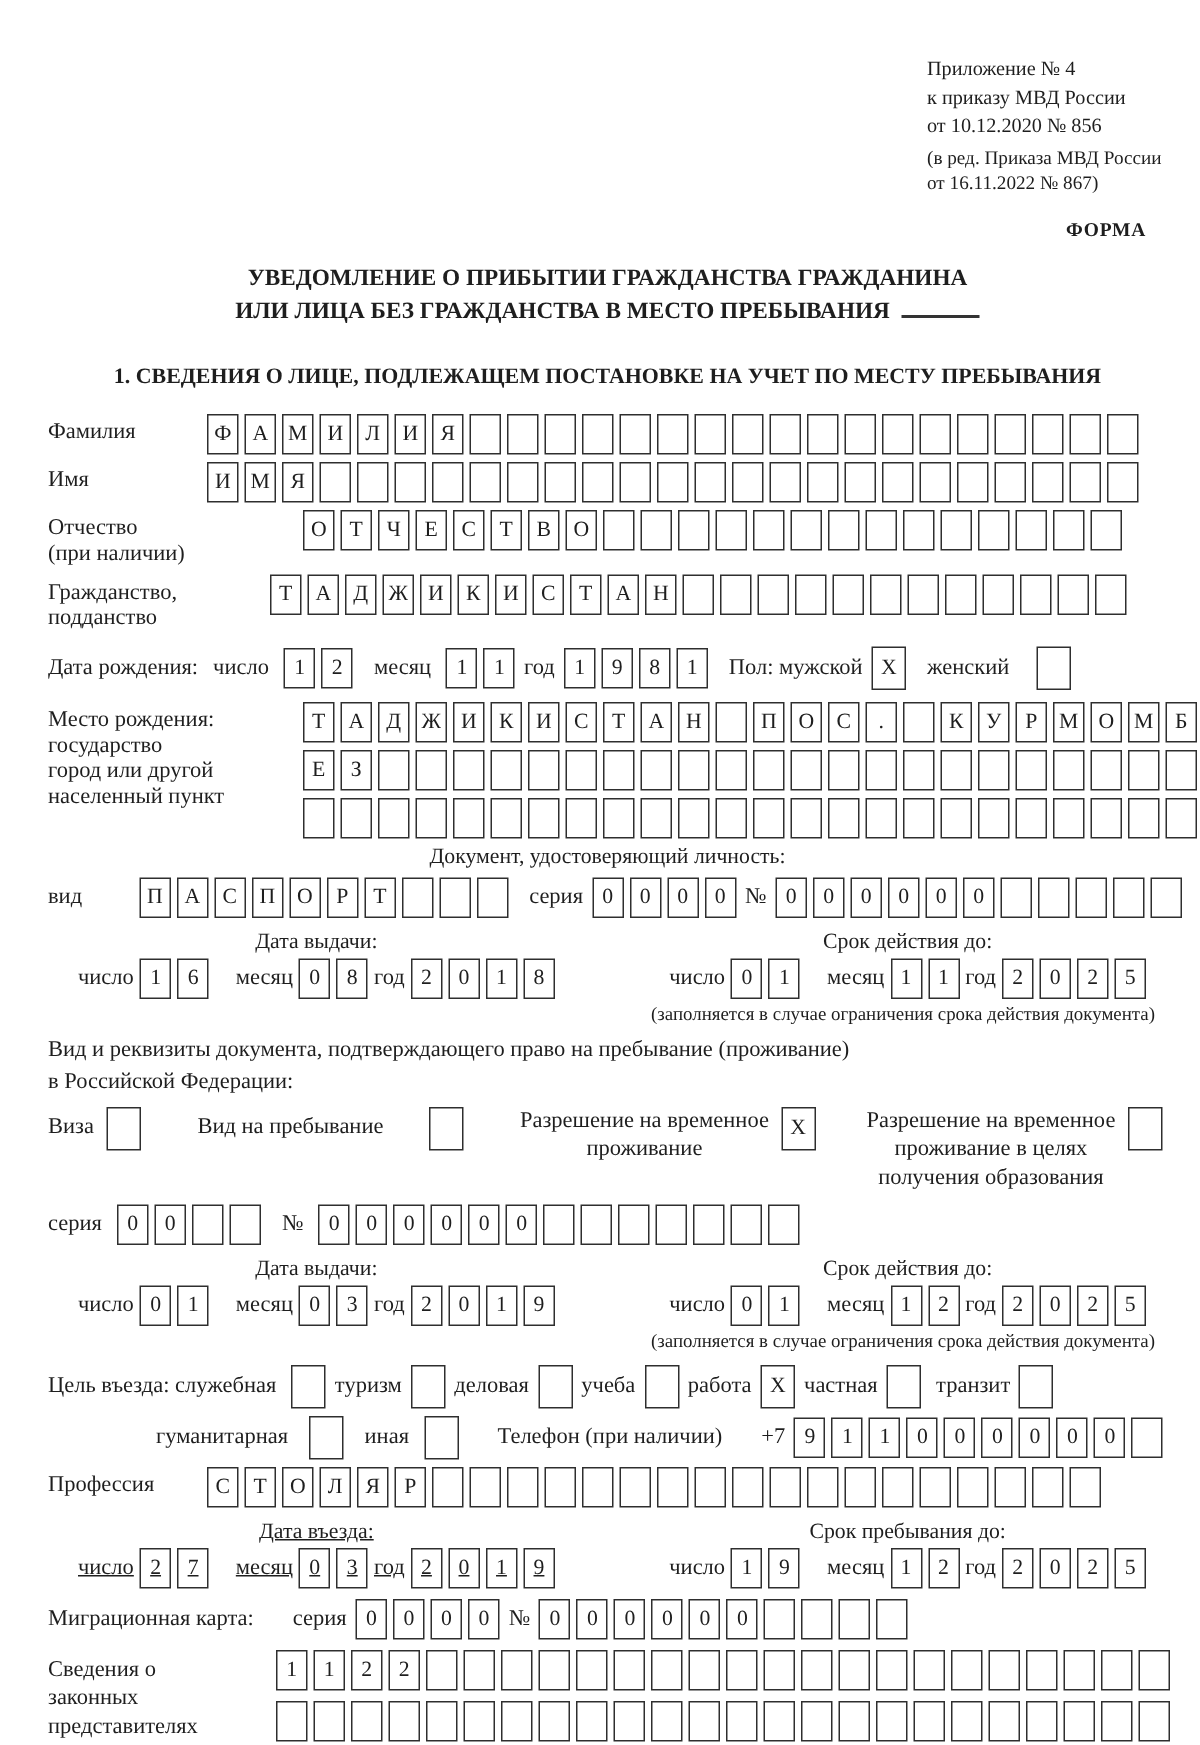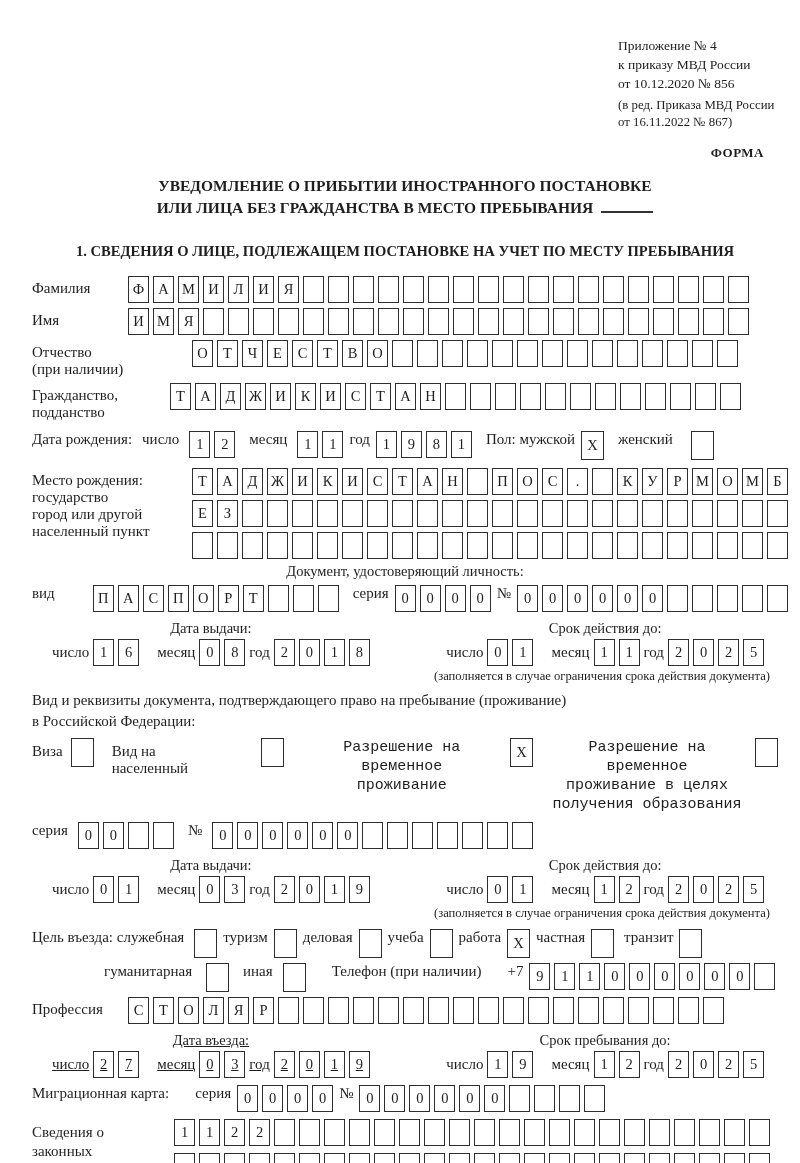--- a/index.html
+++ b/index.html
@@ -15,56 +15,56 @@
   .forma{text-align:right;padding-right:14px;font-weight:bold;font-size:13px;margin-top:14px;letter-spacing:.5px;}
   .title{font-weight:bold;text-align:center;font-size:15.5px;line-height:22px;margin-top:14px;}
   .blank{display:inline-block;width:52px;border-bottom:2px solid #333;height:12px;margin-left:8px;}
   .sec-head{font-weight:bold;text-align:center;font-size:14.6px;margin-top:24px;}
   
   .boxes{display:flex;gap:4px;flex:none;}
   .cell{width:21px;height:27px;border:1.6px solid #2e2e2e;box-sizing:border-box;
         display:flex;align-items:center;justify-content:center;font-size:14.5px;flex:none;background:#fff;}
   .cb .cell{width:23px;height:29px;}
   
-  .row{display:flex;align-items:flex-start;margin-top:5px;}
+  .row{display:flex;align-items:flex-start;margin-top:5px;gap:10px;}
   .lbl{flex:none;line-height:17px;padding-top:4px;}
   .w96{width:96px;} .w160{width:160px;} .w138{width:138px;} .w142{width:142px;}
-  .inline-row{display:flex;margin-top:5px;}
+  .inline-row{display:flex;align-items:center;margin-top:5px;}
   .inline-row > span{flex:none;}
   .stackrows{display:flex;flex-direction:column;gap:5px;}
   .center-bold{text-align:center;font-weight:normal;font-size:14.5px;margin-top:8px;}
   
   .dates{display:flex;margin-top:8px;}
   .dgroup{display:flex;flex-direction:column;}
   .dhead{text-align:center;font-size:14.5px;margin-bottom:2px;}
   .dline{display:flex;align-items:center;gap:4px;}
   .note{ text-align:right;font-size:12.6px;margin-top:3px;padding-right:8px;}
   .gap6{width:6px;flex:none;} .gap10{width:10px;flex:none;} .gap14{width:14px;flex:none;}
   .gap18{width:18px;flex:none;} .gap26{width:26px;flex:none;}
   .cbpair{display:flex;align-items:flex-start;gap:8px;}
-  .cbl{text-align:center;line-height:19px;font-family:Liberation Mono, monospace;}
+  .cbl{text-align:center;line-height:19px;}
 </style>
 </head>
 <body>
 
 <div class="page">
 
   <div class="appendix">
     <div>Приложение № 4</div>
     <div>к приказу МВД России</div>
     <div>от 10.12.2020 № 856</div>
   </div>
   <div class="appendix-note">
     <div>(в ред. Приказа МВД России</div>
     <div>от 16.11.2022 № 867)</div>
   </div>
   <div class="forma">ФОРМА</div>
 
   <div class="title">
-    <div>УВЕДОМЛЕНИЕ О ПРИБЫТИИ ИНОСТРАННОГО ПОСТАНОВКЕ</div>
+    <div>УВЕДОМЛЕНИЕ О ПРИБЫТИИ ГРАЖДАНСТВА ГРАЖДАНИНА</div>
     <div>
       <span>ИЛИ ЛИЦА БЕЗ ГРАЖДАНСТВА В МЕСТО ПРЕБЫВАНИЯ</span><span class="blank"></span>
     </div>
   </div>
 
   <div class="sec-head">1. СВЕДЕНИЯ О ЛИЦЕ, ПОДЛЕЖАЩЕМ ПОСТАНОВКЕ НА УЧЕТ ПО МЕСТУ ПРЕБЫВАНИЯ</div>
 
   <div class="row" style="margin-top:16px;">
     <div class="lbl w96">Фамилия</div>
     <div class="boxes">
@@ -419,21 +419,21 @@
 
   <div class="row" style="margin-top:6px;align-items:flex-start;">
     <div class="cbpair">
       <span style="padding-top:5px;">Виза</span>
       <span class="boxes cb">
           <span class="cell"></span>
         </span>
     </div>
     <span class="gap18"></span>
     <div class="cbpair">
-      <span style="padding-top:5px;">Вид на населенный</span>
+      <span style="padding-top:5px;">Вид на пребывание</span>
       <span class="gap14"></span>
       <span class="boxes cb">
           <span class="cell"></span>
         </span>
     </div>
     <span class="gap18"></span>
     <div class="cbpair">
       <div class="cbl">
         <div>Разрешение на временное</div>
         <div>проживание</div>

